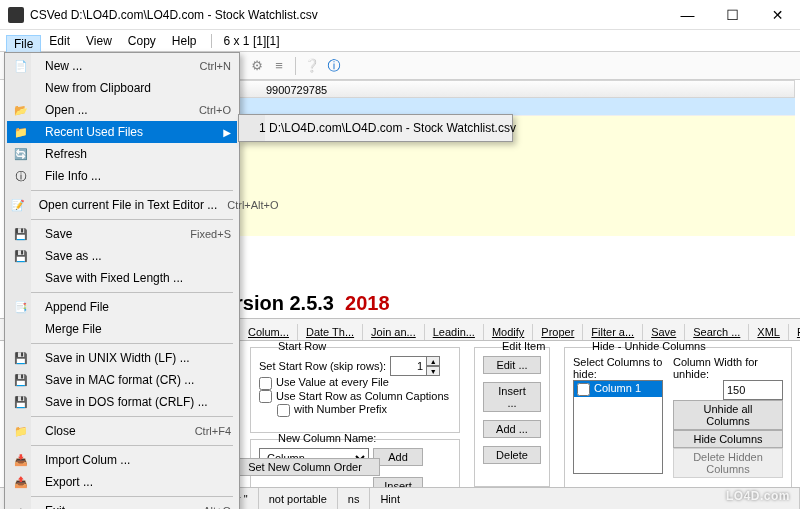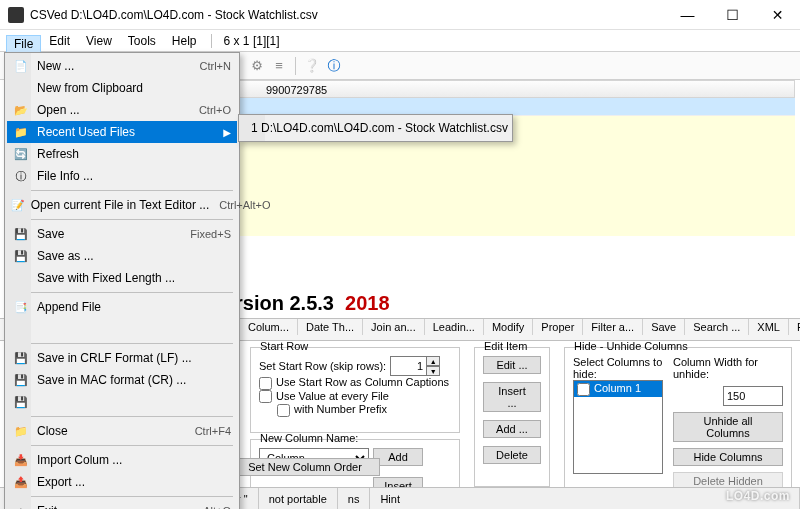--- a/index.html
+++ b/index.html
@@ -30,26 +30,26 @@
   .grid-row { height: 18px; border-bottom: 1px solid #eee; }
   .grid-row.selected { background: #cce8ff; }
   .yellow-rows { background: #ffffdd; }
 
   
   .version-band { position: absolute; top: 292px; left: 235px; font-size: 20px; font-weight: 600; }
   .version-band .year { color: #c00000; }
 
   
   .bottom-panel { position: absolute; top: 318px; left: 0; right: 0; bottom: 22px; border-top: 1px solid #c0c0c0; }
-  .tabstrip { height: 22px; display: flex; background: #f4f4f4; border-bottom: 1px solid #c0c0c0; align-items: flex-start; overflow: hidden; }
+  .tabstrip { height: 22px; display: flex; background: #f4f4f4; border-bottom: 1px solid #c0c0c0; align-items: flex-end; overflow: hidden; text-decoration: underline; }
   .tab { padding: 2px 8px; border-right: 1px solid #d0d0d0; font-size: 11px; white-space: nowrap; }
 
   .panel-body { display: flex; padding: 6px 8px; gap: 14px; font-size: 11px; }
   .groupbox { border: 1px solid #c8c8c8; padding: 8px 8px 8px 8px; position: relative; }
-  .groupbox .legend { position: absolute; top: -8px; left: 6px; background: #f4f4f4; background: #fff0; padding: 0 3px; font-size: 11px; }
+  .groupbox .legend { position: absolute; top: -8px; left: 24px; background: #f4f4f4; background: #fff0; padding: 0 3px; font-size: 11px; }
   .panel-body label { display: block; }
   .chk { margin-right: 4px; vertical-align: middle; }
 
   input[type=text], input[type=number], select.combo { border: 1px solid #7a7a7a; height: 20px; padding: 0 3px; font-size: 11px; background: #fff; }
   .spin { display: inline-flex; align-items: stretch; height: 20px; }
   .spin input { width: 36px; text-align: right; border-right: none; }
   .spin-btns { display: flex; flex-direction: column; width: 14px; }
   .spin-btns div { flex: 1; border: 1px solid #7a7a7a; font-size: 7px; display: flex; align-items: center; justify-content: center; background: #eee; }
 
   .btn { background: #e1e1e1; border: 1px solid #adadad; padding: 2px 10px; font-size: 11px; min-width: 50px; text-align: center; cursor: default; }
@@ -68,21 +68,21 @@
   
   .status-bar { position: absolute; bottom: 0; left: 0; right: 0; height: 22px; background: #f0f0f0; border-top: 1px solid #c0c0c0; display: flex; align-items: center; font-size: 11px; }
   .status-cell { padding: 0 10px; border-right: 1px solid #c8c8c8; height: 100%; display: flex; align-items: center; }
   .led { width: 10px; height: 10px; border-radius: 50%; background: #3c3; margin-right: 4px; }
 
   
   .file-menu { position: absolute; top: 52px; left: 4px; width: 236px; background: #f0f0f0; border: 1px solid #999; box-shadow: 3px 3px 6px rgba(0,0,0,0.25); z-index: 100; padding: 2px; }
   .mi { display: flex; align-items: center; height: 22px; padding: 0 6px 0 4px; position: relative; }
   .mi.hl { background: #0078d7; color: #fff; }
   .mi .ico { width: 20px; height: 16px; display: inline-flex; align-items: center; justify-content: center; margin-right: 6px; font-size: 11px; }
-  .mi .lab { flex: 1; font-size: 12px; white-space: nowrap; }
+  .mi .lab { flex: 1; font-size: 12px; white-space: nowrap; margin-left: 8px; }
   .mi .shortcut { font-size: 11px; color: #555; margin-left: 10px; }
   .mi .arrow { position: absolute; right: 6px; font-size: 10px; }
   .mdiv { height: 1px; background: #c0c0c0; margin: 3px 4px; }
   .icon-strip { position: absolute; left: 0; top: 0; bottom: 0; width: 26px; background: #e8e8e8; }
 
   .submenu { position: absolute; top: 114px; left: 238px; width: 275px; background: #f0f0f0; border: 1px solid #999; box-shadow: 3px 3px 6px rgba(0,0,0,0.25); z-index: 101; padding: 2px; }
   .submenu .icon-strip { width: 26px; }
 
   
   .watermark { position: absolute; bottom: 6px; right: 10px; font-size: 12px; color: rgba(255,255,255,0.85); font-weight: 600; letter-spacing: 0.5px; text-shadow: 0 0 3px rgba(0,0,0,0.5); z-index: 200; pointer-events: none; }
@@ -97,21 +97,21 @@
     <div class="win-btn">—</div>
     <div class="win-btn">☐</div>
     <div class="win-btn close">✕</div>
   </div>
 </div>
 
 <div class="menu-bar">
   <div class="menu-item active">File</div>
   <div class="menu-item">Edit</div>
   <div class="menu-item">View</div>
-  <div class="menu-item">Tools</div>
+  <div class="menu-item">Copy</div>
   <div class="menu-item">Help</div>
   <div class="menu-sep"></div>
   <div class="menu-extra">6 x 1 [1][1]</div>
 </div>
 
 <div class="toolbar">
   <span class="tb-ico">📋</span>
   <span class="tb-ico">📄</span>
   <span class="tb-ico" style="color:#2a2">✔</span>
   <span class="tb-ico" style="background:#2a2;color:#fff;border-radius:2px">✔</span>
@@ -164,22 +164,22 @@
         <div style="display:flex;align-items:center;gap:4px">
           <span>Set Start Row (skip rows):</span>
           <div class="spin">
             <input type="text" value="1" style="">
             <div class="spin-btns">
                 <div>▲</div>
                 <div>▼</div>
               </div>
           </div>
         </div>
+        <label><input type="checkbox" class="chk" style=""><span>Use Value at every File</span></label>
         <label><input type="checkbox" class="chk" style=""><span>Use Start Row as Column Captions</span></label>
-        <label><input type="checkbox" class="chk" style=""><span>Use Value at every File</span></label>
         <label style="padding-left:18px"><input type="checkbox" class="chk" style=""><span>with Number Prefix</span></label>
       </div>
       <div class="groupbox" style="width:210px;height:50px">
         <div class="legend">New Column Name:</div>
         <div style="display:flex;gap:4px;align-items:flex-start">
           <select class="combo" style="width:110px"><option>Column</option></select>
           <div style="display:flex;flex-direction:column;gap:11px">
             <div class="btn">Add</div>
             <div class="btn">Insert</div>
           </div>
@@ -199,21 +199,21 @@
 
     <div class="groupbox" style="width:230px;height:150px">
       <div class="legend">Hide - Unhide Columns</div>
       <div style="display:flex;gap:10px">
         <div>
           <div>Select Columns to hide:</div>
           <div class="listbox">
             <div class="item sel"><input type="checkbox" class="chk" style=""><span>Column 1</span></div>
           </div>
         </div>
-        <div style="display:flex;flex-direction:column;gap:6px">
+        <div style="display:flex;flex-direction:column;">
           <div>Column Width for unhide:</div>
           <input type="text" style="width: 60px; text-align: left; margin-left: auto;" value="150">
           <div class="btn wide" style="min-width:110px">Unhide all Columns</div>
           <div class="btn wide" style="min-width:110px">Hide Columns</div>
           <div class="btn wide" style="min-width:110px;opacity:0.55">Delete Hidden Columns</div>
         </div>
       </div>
     </div>
   </div>
 </div>
@@ -289,32 +289,34 @@
       <span class="ico"></span>
       <span class="lab">Save with Fixed Length ...</span>
     </div>
   <div class="mdiv"></div>
   <div class="mi">
       <span class="ico">📑</span>
       <span class="lab">Append File</span>
     </div>
   <div class="mi">
       <span class="ico"></span>
-    </div>
-  <div class="mdiv"></div>
-  <div class="mi">
-      <span class="ico">💾</span>
-      <span class="lab">Save in CRLF Format (LF) ...</span>
+      <span class="lab">Merge File</span>
+    </div>
+  <div class="mdiv"></div>
+  <div class="mi">
+      <span class="ico">💾</span>
+      <span class="lab">Save in UNIX Width (LF) ...</span>
     </div>
   <div class="mi">
       <span class="ico">💾</span>
       <span class="lab">Save in MAC format (CR) ...</span>
     </div>
   <div class="mi">
       <span class="ico">💾</span>
+      <span class="lab">Save in DOS format (CRLF) ...</span>
     </div>
   <div class="mdiv"></div>
   <div class="mi">
       <span class="ico">📁</span>
       <span class="lab">Close</span>
       <span class="shortcut">Ctrl+F4</span>
     </div>
   <div class="mdiv"></div>
   <div class="mi">
       <span class="ico">📥</span>

